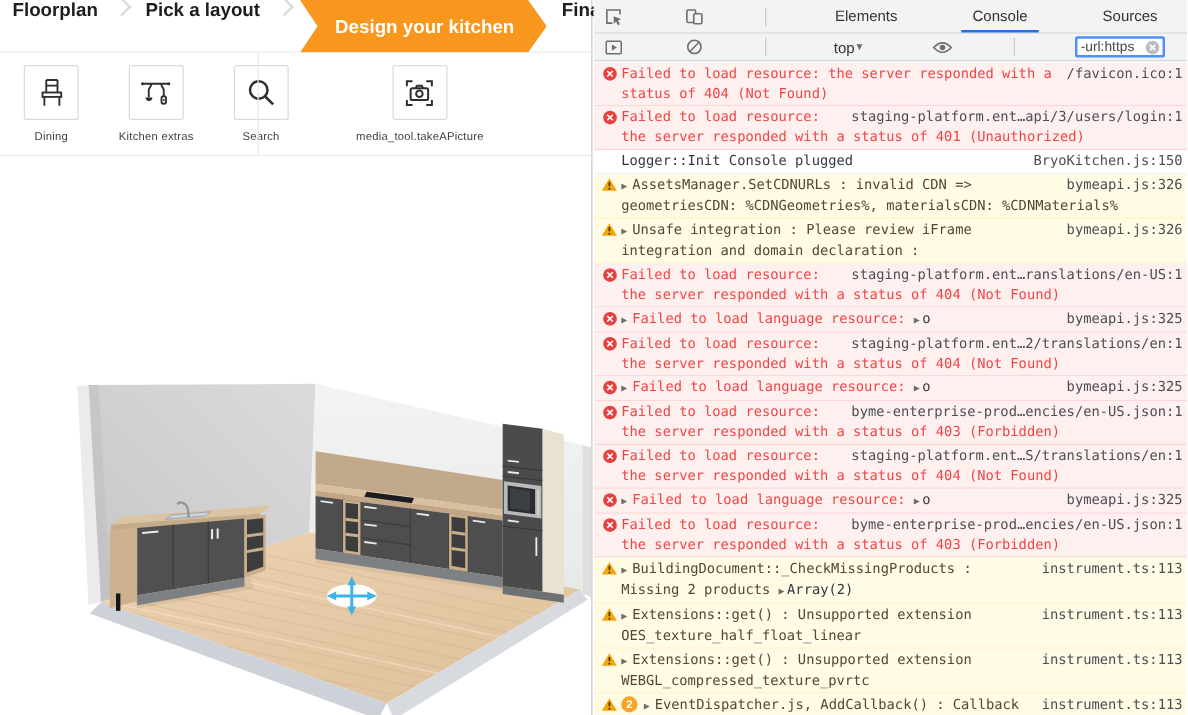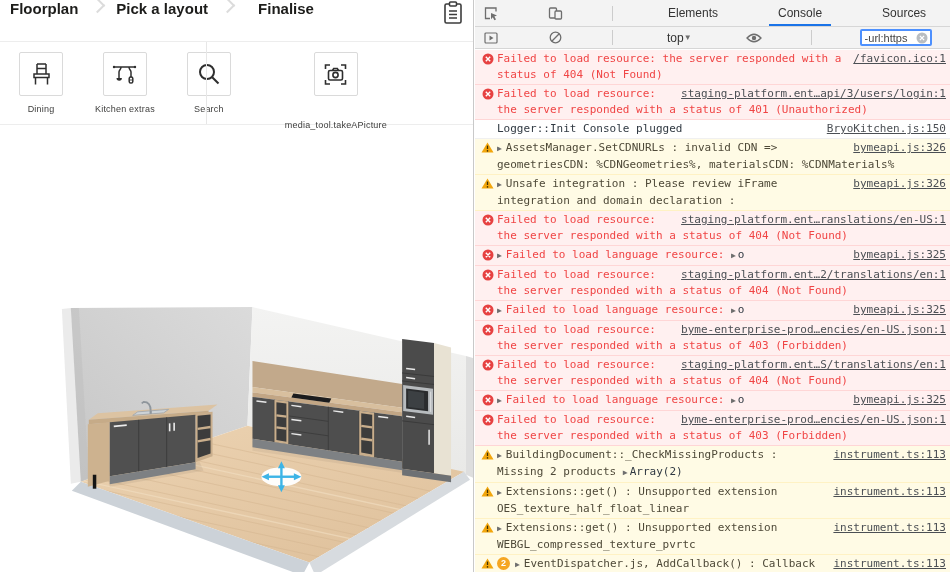--- a/index.html
+++ b/index.html
@@ -16,21 +16,21 @@
   .bc-active { background:#f8961d; color:#fff; height:42px; display:flex; align-items:center; padding:0 26px 0 28px; margin-left:-6px;
     clip-path:polygon(0 0, calc(100% - 15px) 0, 100% 50%, calc(100% - 15px) 100%, 0 100%, 14px 50%); }
   .bc-final { margin-left:12px; }
   .bc-clip { margin-left:auto; margin-right:9px; display:flex; }
 
   .toolbar { position:relative; display:flex; align-items:flex-start; height:83px; border-bottom:1px solid #ededed; padding:10px 0 0 3px; }
   .tool { display:flex; flex-direction:column; align-items:center; margin:0 16px; }
   .tool-box { width:44px; height:44px; border:1px solid #dadada; border-radius:2px; background:#fff; display:flex; align-items:center; justify-content:center; }
   .tool-label { font-size:9px; color:#3e3e3d; margin-top:8px; white-space:nowrap; letter-spacing:.2px; }
   .tb-divider { position:absolute; left:206px; top:0; bottom:0; width:1px; background:#e7e7e7; }
-  .tool-capture { margin-left:38px;gap:16px; }
+  .tool-capture { margin-left:38px; }
 
   .scene { display:block; }
 
   
   .devtools { position:absolute; left:475px; top:0; width:475px; height:572px; background:#fff; font-size:12px; color:#333; }
   .dt-row { display:flex; align-items:center; background:#f3f3f3; border-bottom:1px solid #d6d6d6;gap:42px; }
   .dt-tabs { height:27px; padding-left:5px; }
   .dt-filterbar { height:22px; padding-left:5px; }
   .dt-iconbtn { display:flex; align-items:center; justify-content:center; width:22px; height:20px; flex:none; }
   .dt-sep { width:1px; height:15px; background:#ccc; margin:0 4px; flex:none; }
@@ -46,39 +46,40 @@
   .levels { display:flex; align-items:center; gap:5px; padding:0 8px; color:#333; }
   .hidden-count { color:#9aa0a6; padding:0 6px; }
 
   
   .console { position:absolute; top:50px; left:0; right:0; bottom:0; overflow:hidden; background:#fff;
     font-family:"DejaVu Sans Mono", monospace; font-size:11px; line-height:16px; }
   .crow { position:relative; padding:1px 4px 1px 22px; border-bottom:1px solid #f0f0f0; color:#303942; }
   .crow.lvl-error { background:#fff0f0; border-bottom-color:#ffd6d6; color:#f04545; }
   .crow.lvl-warning { background:#fffbe5; border-bottom-color:#fff2c4; color:#4e4938; }
   .cicon { position:absolute; left:6px; top:3px; width:13px; display:flex; justify-content:center; }
-  .clink { float:right; margin-left:8px; color:#4b4f54; text-decoration:underline; white-space:nowrap;text-align:right; }
+  .clink { float:right; margin-left:8px; color:#4b4f54; white-space:nowrap;text-align:right; }
   .tri { font-size:8px; color:#6e6e6e; margin-right:4px; }
   .cobj { color:#303942; }
   .cobj .tri { margin-right:2px; }
   .repeat-badge { display:inline-block; min-width:13px; height:13px; line-height:13px; border-radius:7px; background:#f5a623; color:#fff;
     font-size:9px; font-weight:bold; text-align:center; padding:0 3px; margin-right:5px; font-family:"Liberation Sans",sans-serif; vertical-align:1px; }
 </style>
 </head>
 <body>
 
 <div class="app">
 
   <div class="left-panel">
 
     <div class="breadcrumb">
       <span class="bc-step first">Floorplan</span>
       <span class="bc-chev"></span>
       <span class="bc-step">Pick a layout</span>
       <span class="bc-chev"></span>
+      <span class="bc-step bc-active">Design your kitchen</span>
       <span class="bc-step bc-final">Finalise</span>
       <span class="bc-clip">
         <svg width="22" height="26" viewBox="0 0 22 26" fill="none" stroke="#3c3c3c" stroke-width="1.6">
           <rect x="3" y="4" width="16" height="19" rx="1.5"></rect>
           <rect x="7.5" y="2" width="7" height="4" rx="1" fill="#fff"></rect>
           <path d="M7 11 h8 M7 14.5 h8 M7 18 h8" stroke-width="1.3"></path>
         </svg>
       </span>
     </div>
 

